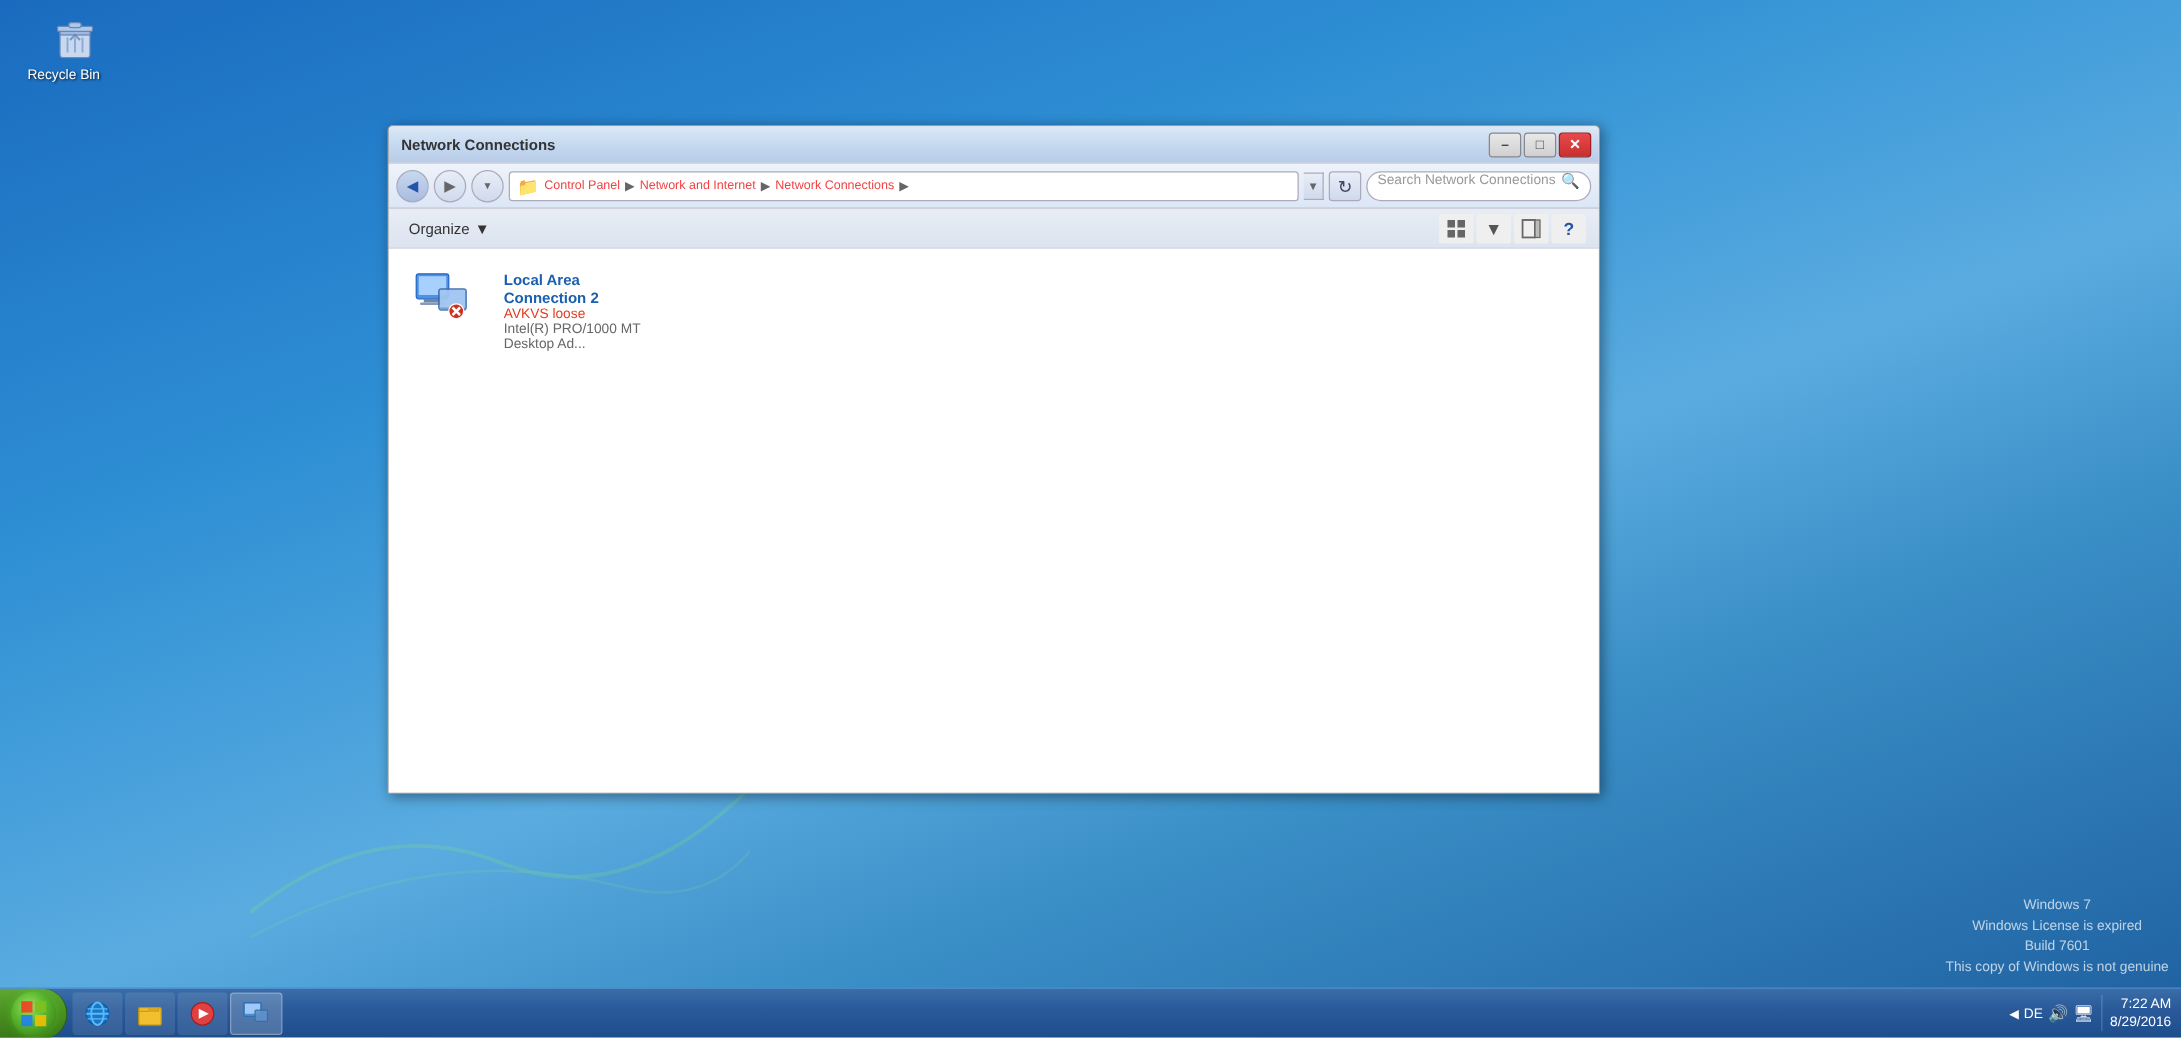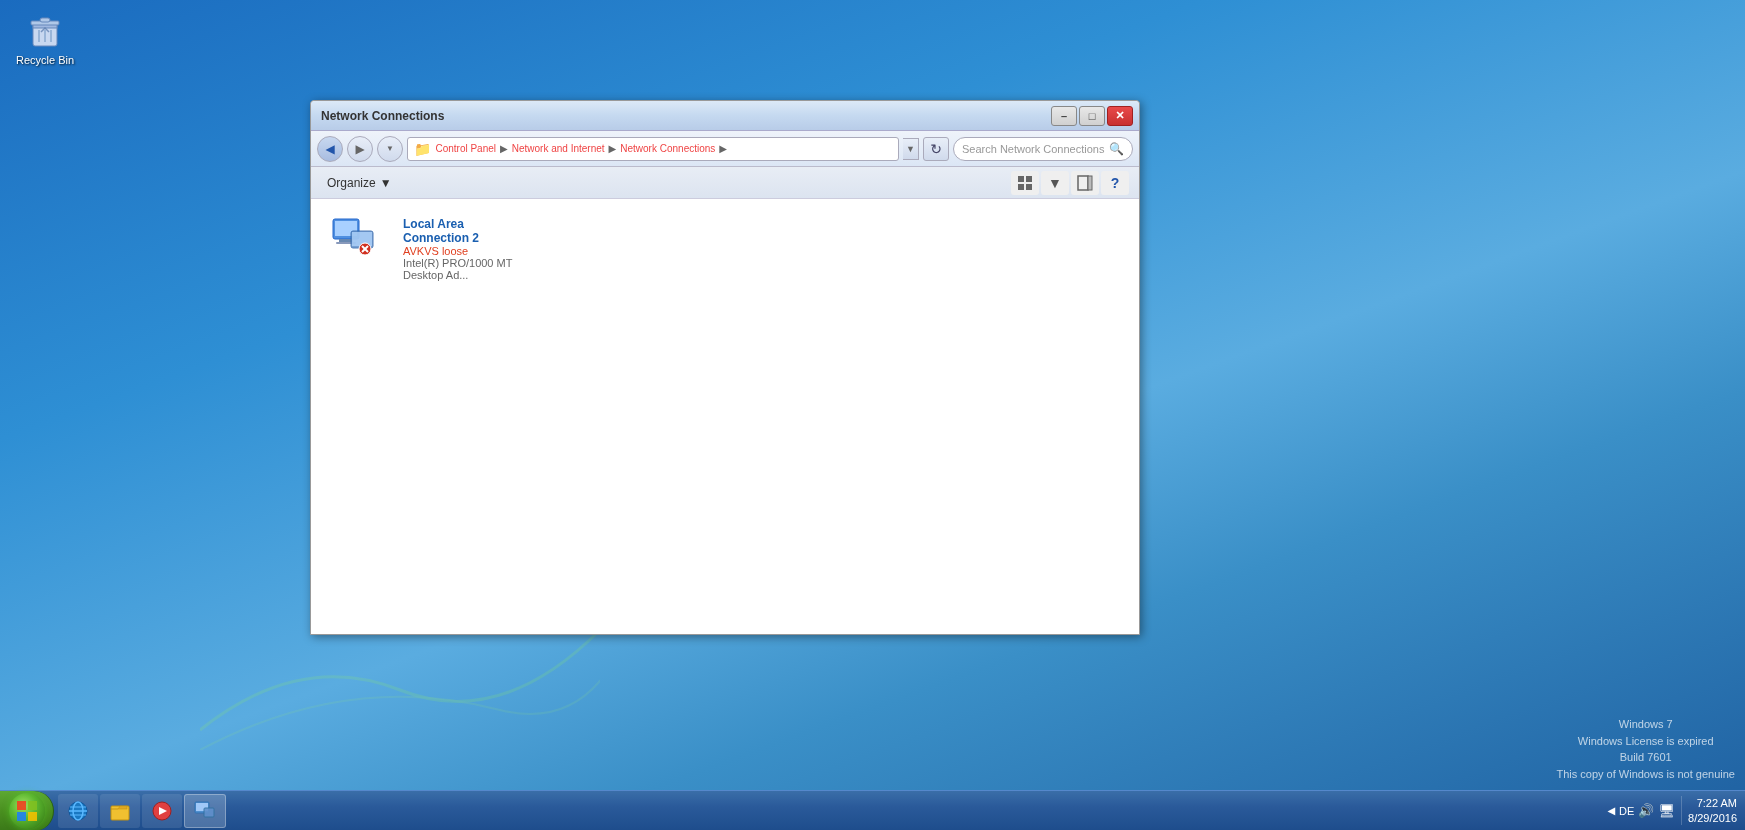--- a/index.html
+++ b/index.html
@@ -13,21 +13,21 @@
       user-select: none;
     }
 
     
     .desktop-icon {
       position: absolute;
       top: 10px;
       left: 10px;
       display: flex;
       flex-direction: column;
-      align-items: center;
+      align-items: flex-end;
       width: 70px;
       cursor: pointer;
       color: white;
       text-shadow: 1px 1px 2px rgba(0,0,0,0.8);
     }
     .desktop-icon .icon-img {
       width: 40px;
       height: 40px;
       margin-bottom: 4px;
     }
@@ -131,21 +131,21 @@
       color: rgba(255,255,255,0.7);
       line-height: 1.5;
       pointer-events: none;
     }
 
     
     .explorer-window {
       position: absolute;
       top: 100px;
       left: 310px;
-      width: 830px;
+      width: 970px;
       height: 535px;
       background: #f0f0f0;
       border: 1px solid #999;
       box-shadow: 2px 2px 10px rgba(0,0,0,0.4);
       display: flex;
       flex-direction: column;
       border-radius: 4px 4px 0 0;
     }
 
     
@@ -268,21 +268,20 @@
       font-size: 14px;
       color: #446;
     }
     .search-bar {
       width: 180px;
       height: 24px;
       background: white;
       border: 1px solid #aab;
       border-radius: 12px;
       display: flex;
-      align-items: center;
       padding: 0 8px;
       gap: 4px;
       font-size: 12px;
       color: #999;
     }
 
     
     .toolbar-area {
       height: 32px;
       background: linear-gradient(to bottom, #e8edf5, #dce4f0);

